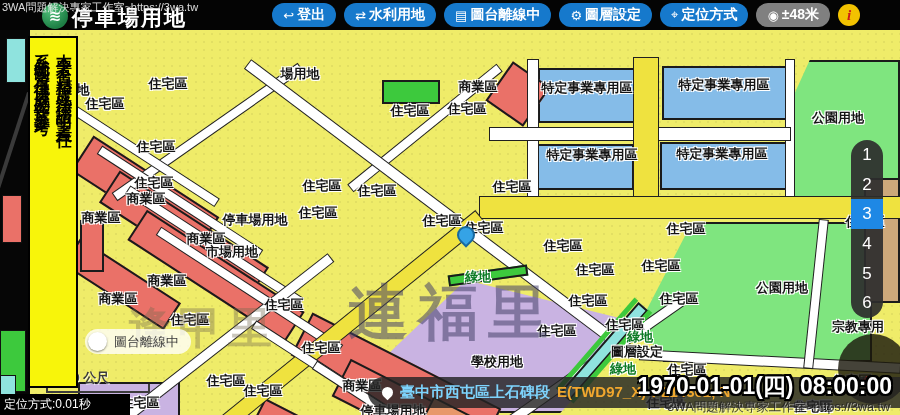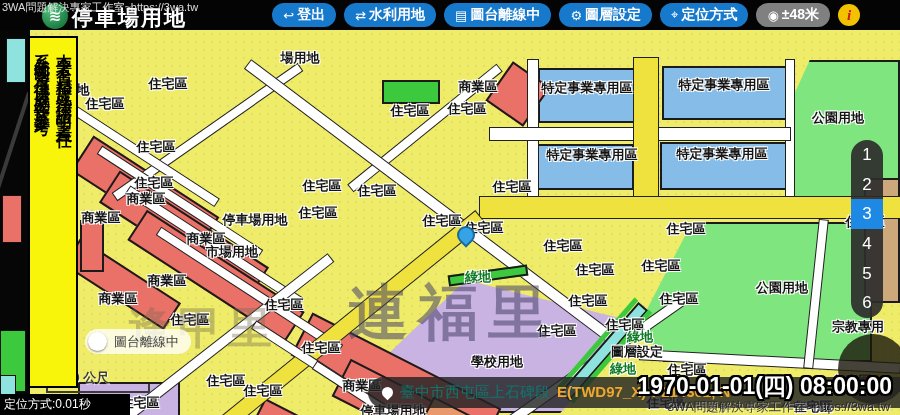--- a/index.html
+++ b/index.html
@@ -60,21 +60,21 @@
   .scale-bar{position:absolute;left:46px;top:384px;width:104px;height:9px;border-left:2px solid #3c3c3c;
         border-right:2px solid #3c3c3c;border-bottom:2px solid #3c3c3c;z-index:8;}
   .loadbar{position:absolute;left:0;top:394px;width:130px;height:21px;background:#000;color:#fff;font-size:12px;
         line-height:21px;padding-left:4px;z-index:10;white-space:nowrap;}
   .darkcircle{position:absolute;left:838px;top:334px;width:70px;height:70px;border-radius:50%;
         background:rgba(28,26,14,.82);z-index:8;}
   .darkcircle .reddot{position:absolute;left:24px;top:44px;width:9px;height:9px;background:#C61F1F;transform:rotate(45deg);}
   .locbar{position:absolute;left:368px;top:377px;width:532px;height:31px;background:rgba(35,35,35,.82);
         border-radius:16px 0 0 16px;display:flex;align-items:center;gap:7px;padding:0 8px 0 14px;z-index:9;}
   .pin-sm{width:11px;height:11px;background:#fff;border-radius:50% 50% 50% 0;transform:rotate(-45deg);flex:0 0 auto;}
-  .loc-place{color:#0f766e;font-size:15px;font-weight:normal;white-space:nowrap;}
+  .loc-place{color:#7dd3fc;font-size:15px;font-weight:bold;white-space:nowrap;}
   .loc-coord{color:#F0A72E;font-size:15px;font-weight:bold;white-space:nowrap;overflow:hidden;}
   .clock{position:absolute;right:8px;top:371px;font-size:23px;font-weight:bold;color:#fff;z-index:11;white-space:nowrap;
         text-shadow:-2px -2px 0 #000,2px -2px 0 #000,-2px 2px 0 #000,2px 2px 0 #000,0 2px 0 #000,0 -2px 0 #000;}
   .wm-bot{position:absolute;right:10px;top:399px;font-size:12.5px;color:rgba(35,35,35,.9);z-index:11;white-space:nowrap;
         text-shadow:1px 1px 0 rgba(255,255,255,.55);}
 </style>
 </head>
 <body>
 
 <div class="stage">
@@ -169,21 +169,21 @@
       <span class="mlabel" style="left: 782px; top: 258px;">公園用地</span>
       <span class="mlabel" style="left: 497px; top: 332px;">學校用地</span>
       <span class="mlabel" style="left: 255px; top: 190px;">停車場用地</span>
       <span class="mlabel" style="left: 393px; top: 381px;">停車場用地</span>
       <span class="mlabel" style="left: 232px; top: 222px;">市場用地</span>
       <span class="mlabel" style="left: 637px; top: 322px;">圖層設定</span>
       <span class="mlabel g" style="left: 478px; top: 247px;">綠地</span>
       <span class="mlabel g" style="left: 640px; top: 307px;">綠地</span>
       <span class="mlabel g" style="left: 623px; top: 339px;">綠地</span>
       <span class="mlabel" style="left: 848px; top: 297px; padding-left: 20px;">宗教專用</span>
-      <span class="mlabel" style="left: 300px; top: 28px;">場用地</span>
+      <span class="mlabel" style="left: 300px; top: 44px;">場用地</span>
       <span class="mlabel" style="left: 83px; top: 60px;">地</span>
       <span class="district" style="left: 453px; top: 283px; font-size: 60px; color: rgba(70, 65, 105, 0.55); letter-spacing: 10px;">連福里</span>
       <span class="district" style="left: 203px; top: 298px; font-size: 44px; color: rgba(115, 105, 80, 0.38); letter-spacing: 6px;">逢甲里</span>
       <div class="marker" style="left: 457px; top: 196px;"></div>
     </div>
 
   <div class="leftstrip">
     <div class="frag" style="left:6px;top:8px;width:20px;height:45px;background:#8FE3DE;border:1px solid #111;"></div>
     <div class="frag" style="left:2px;top:165px;width:20px;height:48px;background:#EA7168;border:1px solid #111;"></div>
     <div class="frag" style="left:0px;top:300px;width:26px;height:62px;background:#3DC93D;border:1px solid #111;"></div>

